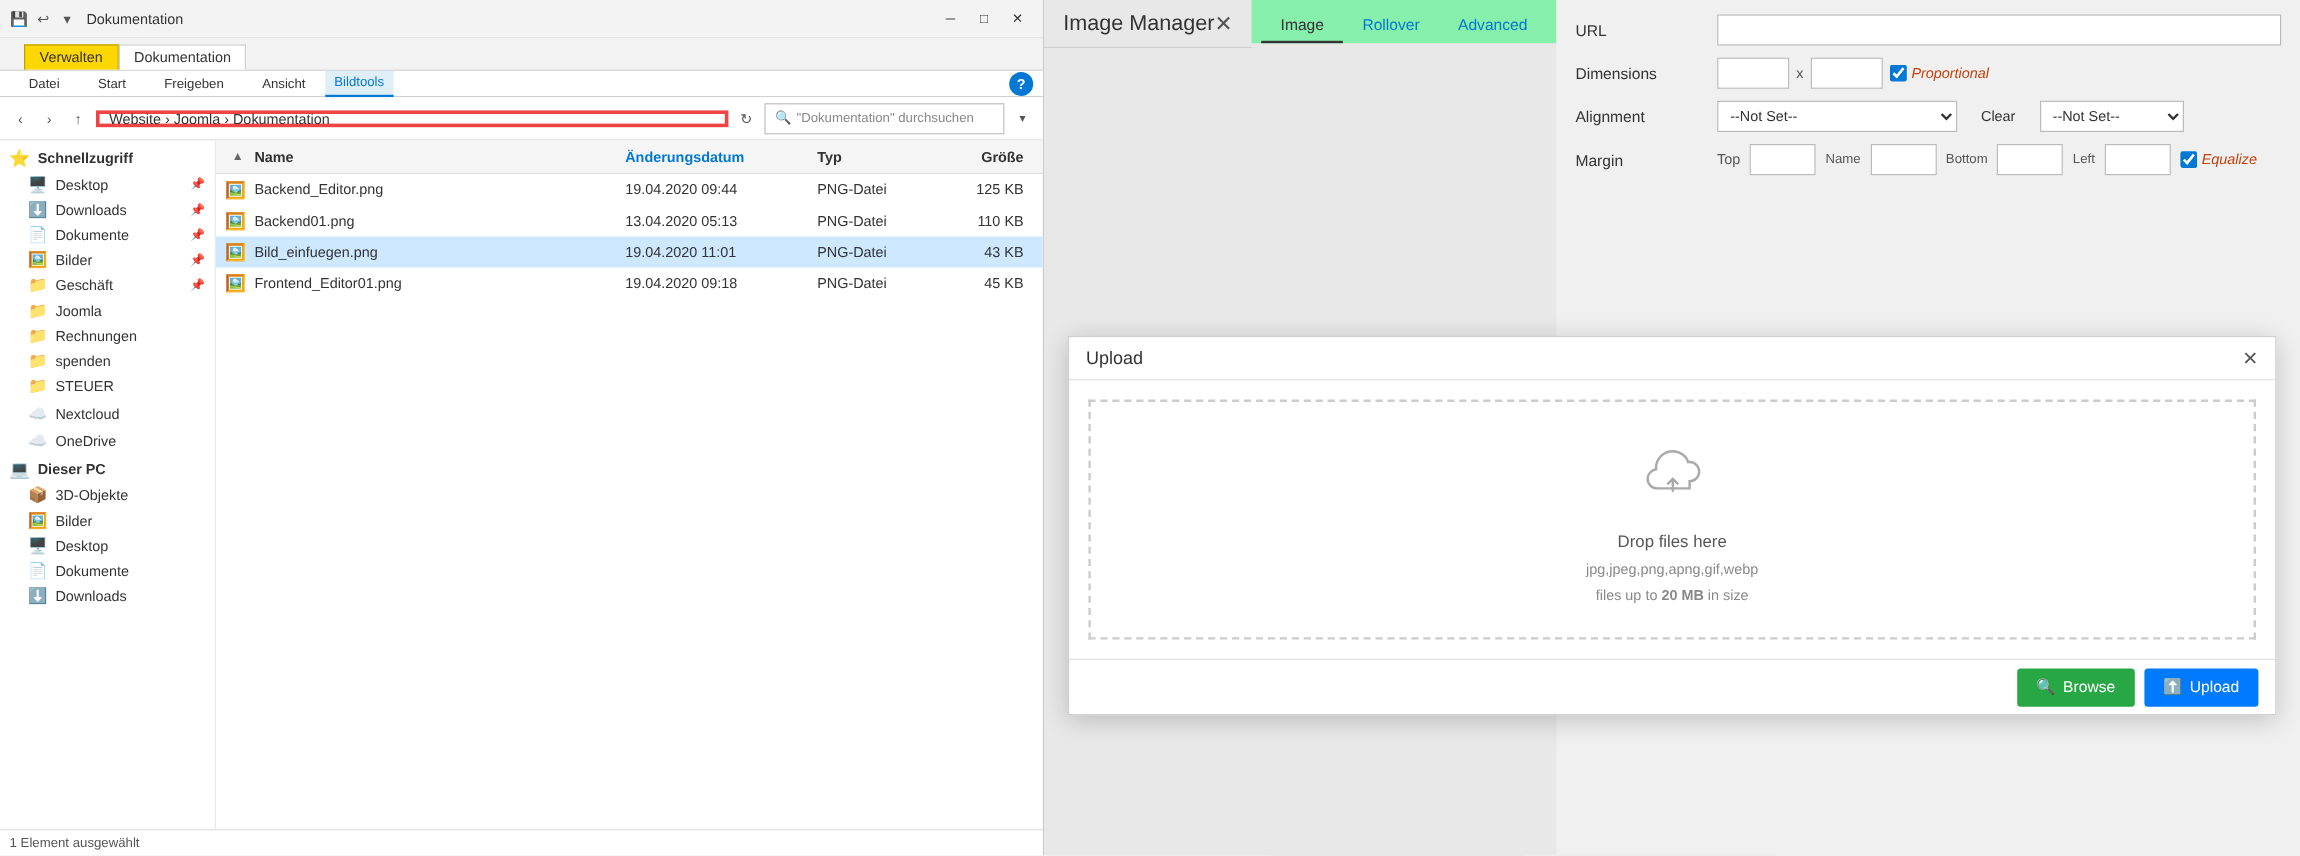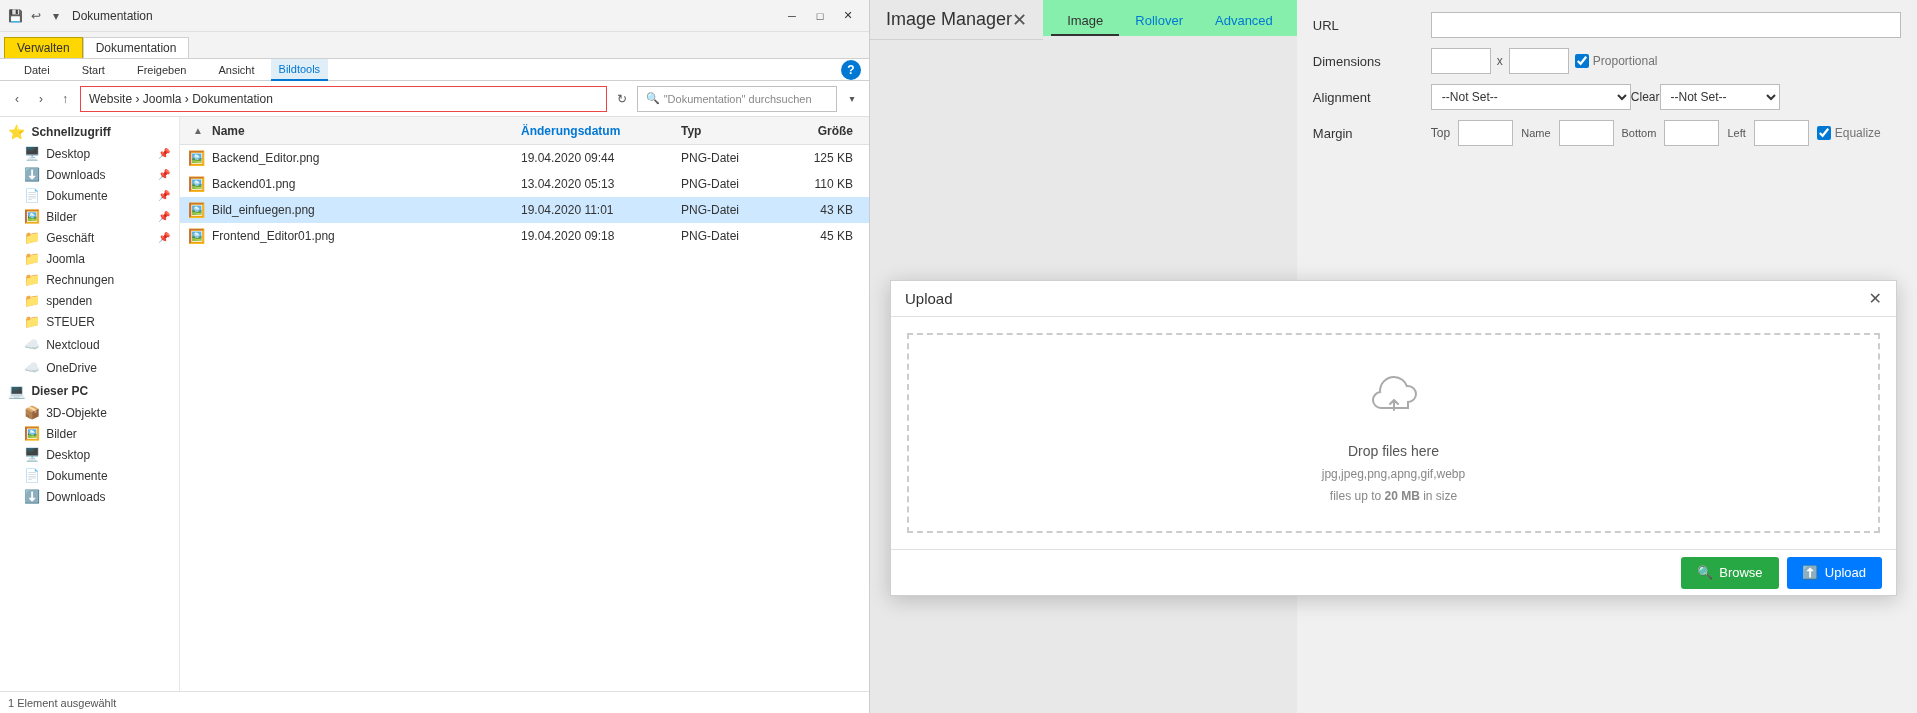--- a/index.html
+++ b/index.html
@@ -54,21 +54,21 @@
 
     
     .ribbon {
       background: #f3f3f3;
       border-bottom: 1px solid #d0d0d0;
     }
     .ribbon-tabs {
       display: flex;
       height: 26px;
       align-items: flex-end;
-      padding: 0 4px;
+      padding: 0 20px;
     }
     .ribbon-tab {
       padding: 3px 12px;
       font-size: 12px;
       cursor: pointer;
       border: 1px solid transparent;
       border-bottom: none;
       color: #333;
     }
     .ribbon-tab.active {
@@ -137,22 +137,22 @@
     }
     .addr-btn {
       width: 22px; height: 22px;
       display: flex; align-items: center; justify-content: center;
       font-size: 12px;
       color: #555;
       cursor: pointer;
     }
     .addr-path {
       flex: 1;
-      height: 26px;
-      border: 1px solid #ef4444;
+      height: 14px;
+      border: 3px solid #ef4444;
       display: flex;
       align-items: center;
       padding: 0 8px;
       font-size: 12px;
       color: #333;
       background: white;
     }
     .addr-refresh {
       width: 22px; height: 22px;
       display: flex; align-items: center; justify-content: center;
@@ -384,36 +384,37 @@
       display: flex;
       align-items: center;
       gap: 4px;
     }
     .im-checkbox {
       width: 14px; height: 14px;
       accent-color: #0078d4;
     }
     .im-checkbox-label {
       font-size: 12px;
-      color: #737373;
+      color: #c2410c;
+      font-style: italic;
     }
 
     .im-select {
       height: 26px;
       border: 1px solid #bbb;
       background: white;
       padding: 0 6px;
       font-size: 12px;
       color: #333;
       width: 200px;
     }
     .im-align-row {
       display: flex;
       align-items: center;
-      gap: 0;
+      gap: 20px;
     }
     .im-clear-label {
       font-size: 12px;
       color: #333;
     }
     .im-margin-row {
       display: flex;
       align-items: center;
       gap: 8px;
     }

